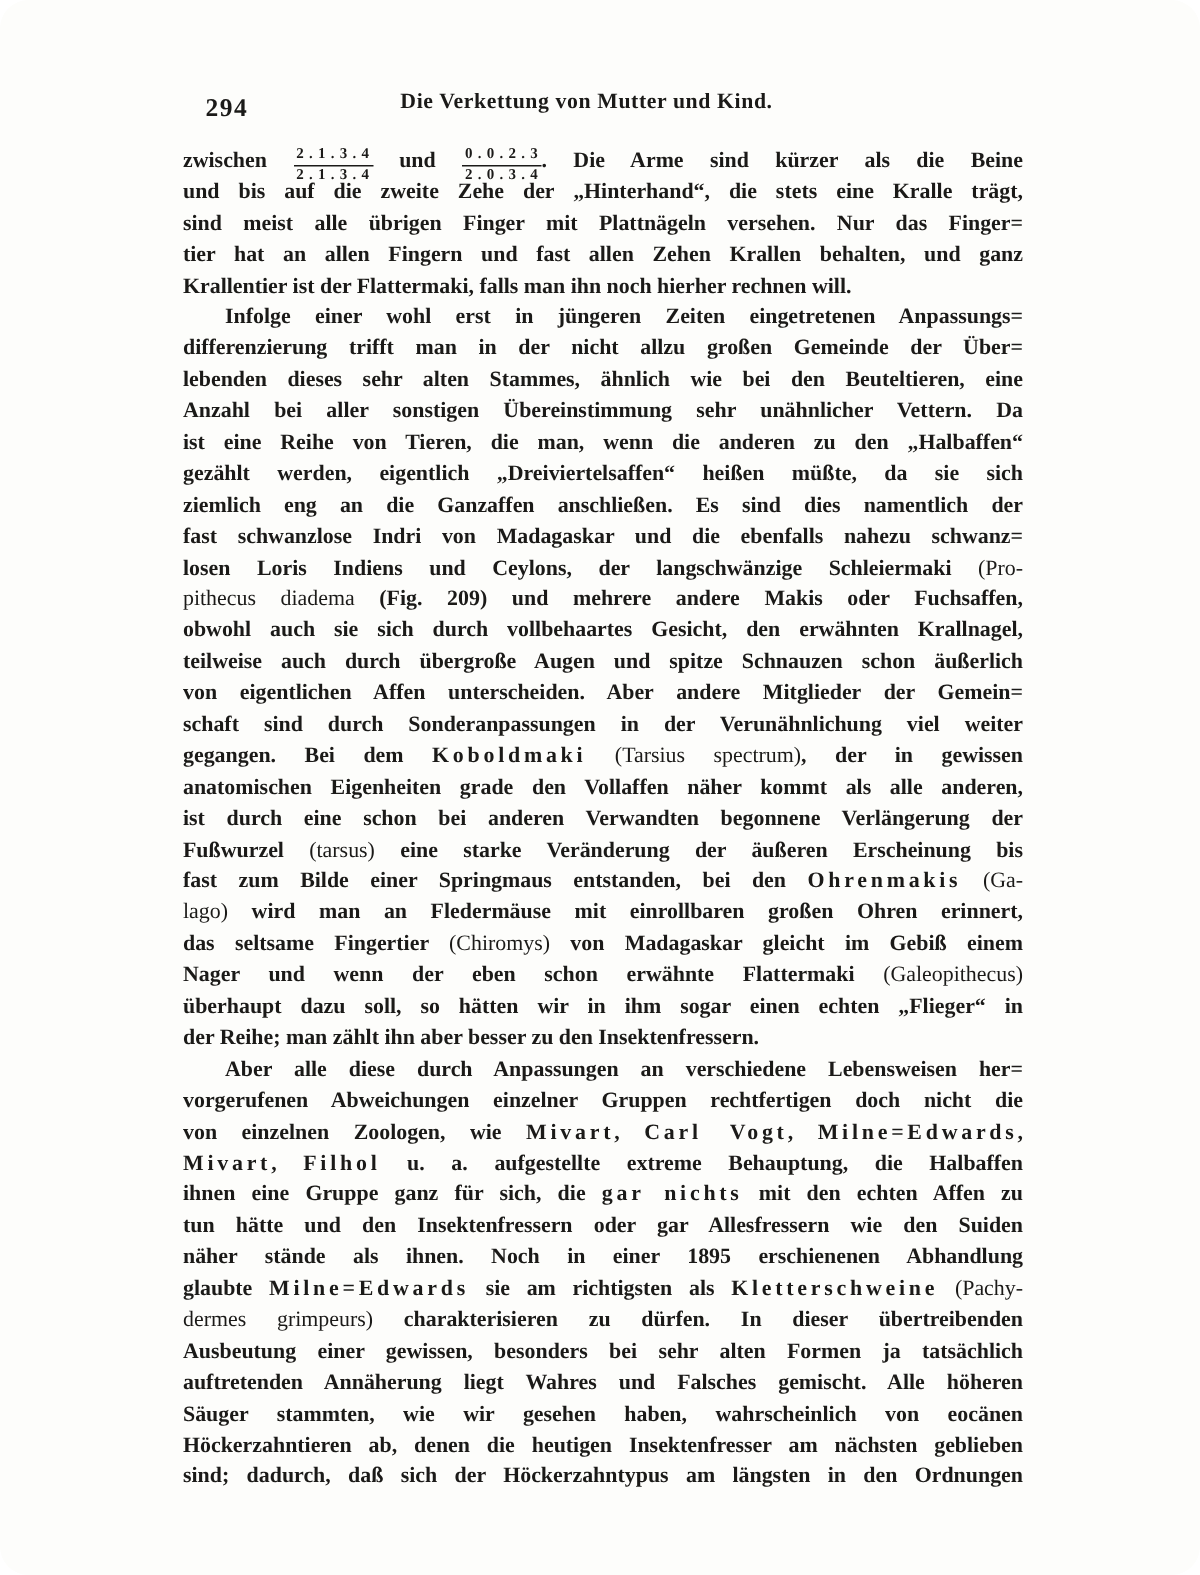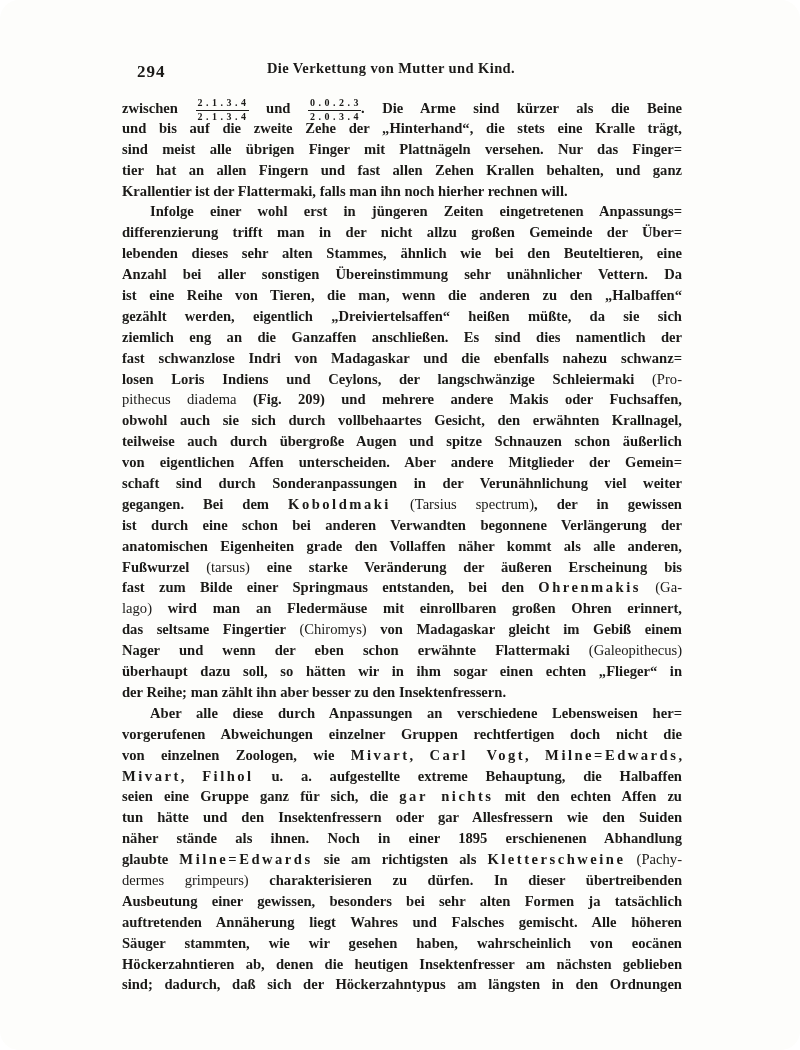--- a/index.html
+++ b/index.html
@@ -82,34 +82,34 @@
       <div class="line"><span class="seg-f">gezählt werden, eigentlich „Dreiviertelsaffen“ heißen müßte, da sie sich</span></div>
       <div class="line"><span class="seg-f">ziemlich eng an die Ganzaffen anschließen. Es sind dies namentlich der</span></div>
       <div class="line"><span class="seg-f">fast schwanzlose Indri von Madagaskar und die ebenfalls nahezu schwanz=</span></div>
       <div class="line"><span class="seg-f">losen Loris Indiens und Ceylons, der langschwänzige Schleiermaki </span><span class="seg-a">(Pro-</span></div>
       <div class="line"><span class="seg-a">pithecus diadema </span><span class="seg-f">(Fig. 209) und mehrere andere Makis oder Fuchsaffen,</span></div>
       <div class="line"><span class="seg-f">obwohl auch sie sich durch vollbehaartes Gesicht, den erwähnten Krallnagel,</span></div>
       <div class="line"><span class="seg-f">teilweise auch durch übergroße Augen und spitze Schnauzen schon äußerlich</span></div>
       <div class="line"><span class="seg-f">von eigentlichen Affen unterscheiden. Aber andere Mitglieder der Gemein=</span></div>
       <div class="line"><span class="seg-f">schaft sind durch Sonderanpassungen in der Verunähnlichung viel weiter</span></div>
       <div class="line"><span class="seg-f">gegangen. Bei dem </span><span class="seg-sp">Koboldmaki</span><span class="seg-f"> </span><span class="seg-a">(Tarsius spectrum)</span><span class="seg-f">, der in gewissen</span></div>
+      <div class="line"><span class="seg-f">anatomischen Eigenheiten grade den Vollaffen näher kommt als alle anderen,</span></div>
       <div class="line"><span class="seg-f">ist durch eine schon bei anderen Verwandten begonnene Verlängerung der</span></div>
-      <div class="line"><span class="seg-f">anatomischen Eigenheiten grade den Vollaffen näher kommt als alle anderen,</span></div>
       <div class="line"><span class="seg-f">Fußwurzel </span><span class="seg-a">(tarsus)</span><span class="seg-f"> eine starke Veränderung der äußeren Erscheinung bis</span></div>
       <div class="line"><span class="seg-f">fast zum Bilde einer Springmaus entstanden, bei den </span><span class="seg-sp">Ohrenmakis</span><span class="seg-f"> </span><span class="seg-a">(Ga-</span></div>
       <div class="line"><span class="seg-a">lago)</span><span class="seg-f"> wird man an Fledermäuse mit einrollbaren großen Ohren erinnert,</span></div>
       <div class="line"><span class="seg-f">das seltsame Fingertier </span><span class="seg-a">(Chiromys)</span><span class="seg-f"> von Madagaskar gleicht im Gebiß einem</span></div>
       <div class="line"><span class="seg-f">Nager und wenn der eben schon erwähnte Flattermaki </span><span class="seg-a">(Galeopithecus)</span></div>
       <div class="line"><span class="seg-f">überhaupt dazu soll, so hätten wir in ihm sogar einen echten „Flieger“ in</span></div>
       <div class="line last"><span class="seg-f">der Reihe; man zählt ihn aber besser zu den Insektenfressern.</span></div>
       <div class="line indent"><span class="seg-f">Aber alle diese durch Anpassungen an verschiedene Lebensweisen her=</span></div>
       <div class="line"><span class="seg-f">vorgerufenen Abweichungen einzelner Gruppen rechtfertigen doch nicht die</span></div>
       <div class="line"><span class="seg-f">von einzelnen Zoologen, wie </span><span class="seg-sp">Mivart</span><span class="seg-f">, </span><span class="seg-sp">Carl Vogt</span><span class="seg-f">, </span><span class="seg-sp">Milne=Edwards</span><span class="seg-f">,</span></div>
       <div class="line"><span class="seg-sp">Mivart</span><span class="seg-f">, </span><span class="seg-sp">Filhol</span><span class="seg-f"> u. a. aufgestellte extreme Behauptung, die Halbaffen</span></div>
-      <div class="line"><span class="seg-f">seien eine Gruppe ganz für sich, die </span><span class="seg-sp">gar nichts</span><span class="seg-f"> mit den echten Affen zu</span></div>
+      <div class="line"><span class="seg-f">ihnen eine Gruppe ganz für sich, die </span><span class="seg-sp">gar nichts</span><span class="seg-f"> mit den echten Affen zu</span></div>
       <div class="line"><span class="seg-f">tun hätte und den Insektenfressern oder gar Allesfressern wie den Suiden</span></div>
       <div class="line"><span class="seg-f">näher stände als ihnen. Noch in einer 1895 erschienenen Abhandlung</span></div>
       <div class="line"><span class="seg-f">glaubte </span><span class="seg-sp">Milne=Edwards</span><span class="seg-f"> sie am richtigsten als </span><span class="seg-sp">Kletterschweine</span><span class="seg-f"> </span><span class="seg-a">(Pachy-</span></div>
       <div class="line"><span class="seg-a">dermes grimpeurs)</span><span class="seg-f"> charakterisieren zu dürfen. In dieser übertreibenden</span></div>
       <div class="line"><span class="seg-f">Ausbeutung einer gewissen, besonders bei sehr alten Formen ja tatsächlich</span></div>
       <div class="line"><span class="seg-f">auftretenden Annäherung liegt Wahres und Falsches gemischt. Alle höheren</span></div>
       <div class="line"><span class="seg-f">Säuger stammten, wie wir gesehen haben, wahrscheinlich von eocänen</span></div>
       <div class="line"><span class="seg-f">Höckerzahntieren ab, denen die heutigen Insektenfresser am nächsten geblieben</span></div>
       <div class="line"><span class="seg-f">sind; dadurch, daß sich der Höckerzahntypus am längsten in den Ordnungen</span></div>
     </div>

